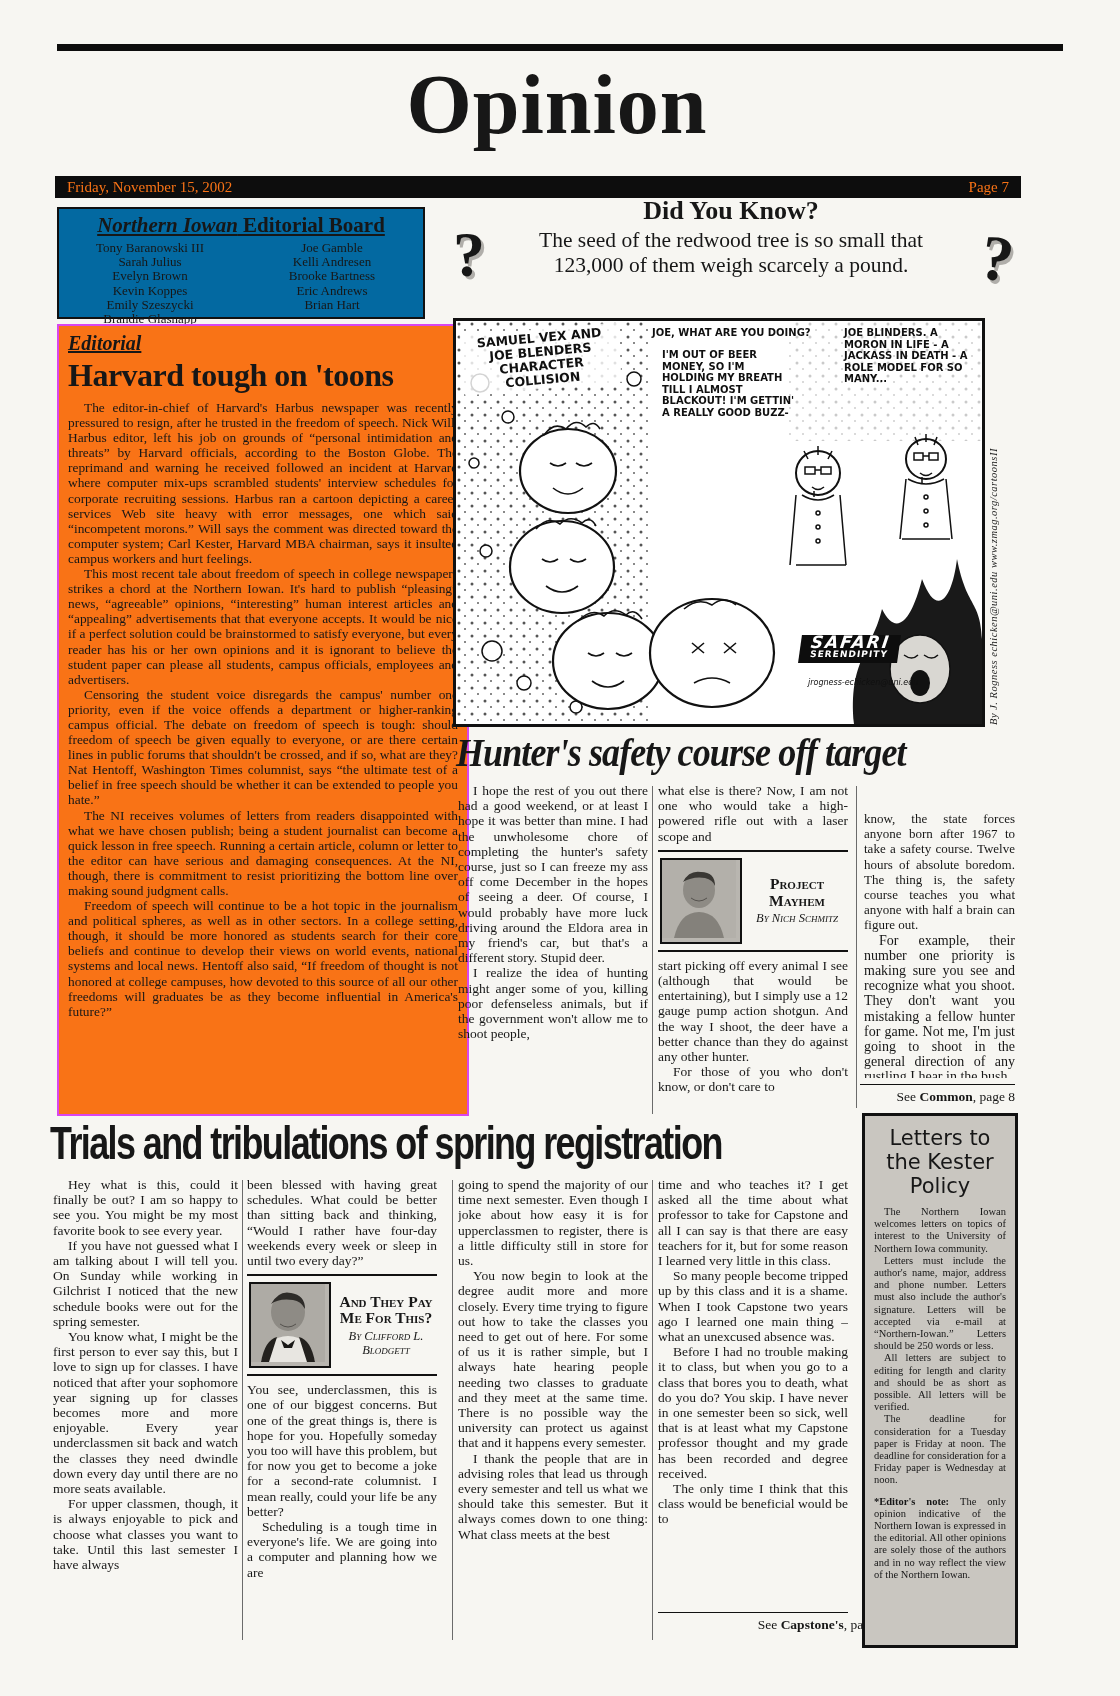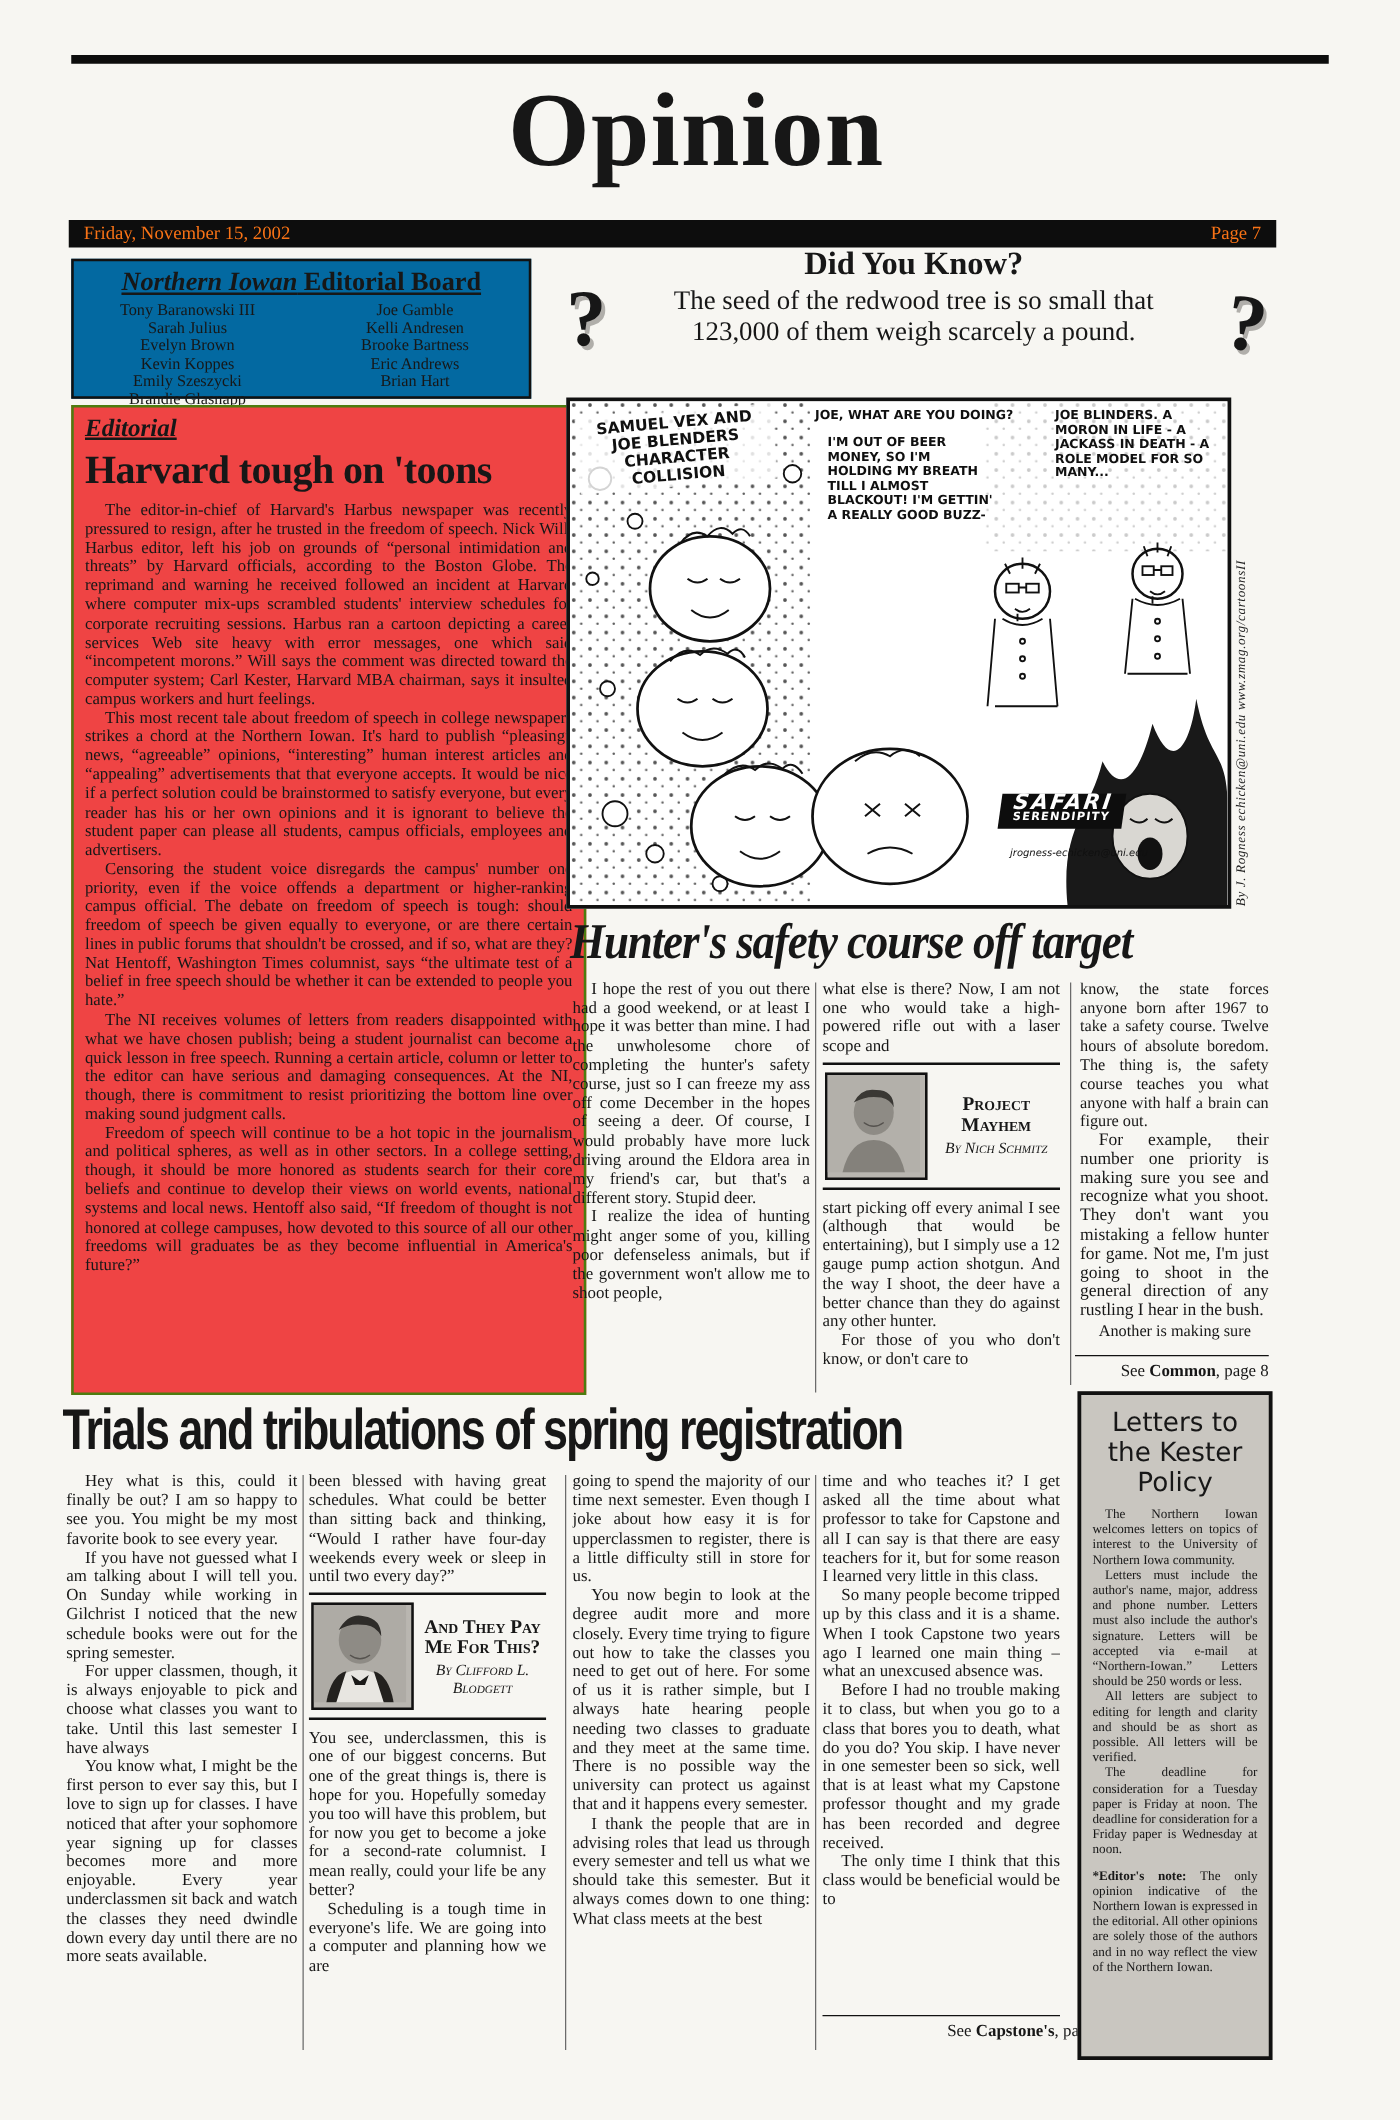--- a/index.html
+++ b/index.html
@@ -21,21 +21,21 @@
   .board .cols{display:flex;font-size:13px;line-height:14.2px;margin-top:3px;}
   .board .cols>div{flex:1;}
   
   .dyk{left:445px;top:196px;width:572px;text-align:center;}
   .dyk .t{font-size:26px;font-weight:bold;margin:0;}
   .dyk .x{font-size:21.5px;line-height:25px;width:420px;margin:2px auto 0;}
   .qm{position:absolute;font-size:64px;font-weight:bold;text-shadow:3px 3px 0 #b0aeaa;}
   .qm.l{left:8px;top:22px;}
   .qm.r{right:4px;top:26px;transform:rotate(9deg);}
   
-  .edbox{left:57px;top:324px;width:412px;height:792px;background:#ef4444;border:2px solid #4d7c0f;
+  .edbox{left:57px;top:324px;width:412px;height:792px;background:#f97316;border:2px solid #d946ef;
          box-sizing:border-box;padding:6px 9px;overflow:hidden;}
   .kicker{font-size:20px;font-weight:bold;font-style:italic;text-decoration:underline;}
   .edhead{font-size:32px;font-weight:bold;letter-spacing:-0.5px;margin:2px 0 6px;}
   .edbox p{margin:0;font-size:13.4px;line-height:15.1px;text-align:justify;text-indent:16px;}
   
   .col{position:absolute;overflow:hidden;}
   .col p{margin:0;font-size:13.5px;line-height:15.2px;text-align:justify;text-indent:15px;}
   .col p.noind{text-indent:0;}
   .vrule{position:absolute;width:1px;background:#6b6b6b;}
   
@@ -235,40 +235,40 @@
       <div class="bl-txt">
         <div class="bl-title">Project Mayhem</div>
         <div class="bl-by">By Nich Schmitz</div>
       </div>
     </div>
     <p class="noind">start picking off every animal I see (although that would be entertaining), but I simply use a 12 gauge pump action shotgun. And the way I shoot, the deer have a better chance than they do against any other hunter.</p>
     <p>For those of you who don't know, or don't care to</p>
   </div>
 
   <div class="col" style="left:864px;top:783px;width:151px;height:295px;font-size:13px;">
-    <p class="noind" style="font-size:13px;">know, the state forces anyone born after 1967 to take a safety course. Twelve hours of absolute boredom. The thing is, the safety course teaches you what anyone with half a brain can figure out.</p>
+    <p class="noind" style="font-size:13px;margin-top:28px;">know, the state forces anyone born after 1967 to take a safety course. Twelve hours of absolute boredom. The thing is, the safety course teaches you what anyone with half a brain can figure out.</p>
     <p style="font-size:14px;">For example, their number one priority is making sure you see and recognize what you shoot. They don't want you mistaking a fellow hunter for game. Not me, I'm just going to shoot in the general direction of any rustling I hear in the bush.</p>
     <p style="font-size:13px;">Another is making sure</p>
   </div>
 
   <div class="jump" style="left:860px;top:1084px;width:155px;">
     <div class="rule"></div>
     <span>See </span><b>Common</b><span>, page 8</span>
   </div>
 
   <div class="vrule" style="left:652px;top:786px;height:328px;"></div>
   <div class="vrule" style="left:856px;top:786px;height:322px;"></div>
 
   <div class="abs reghead">Trials and tribulations of spring registration</div>
 
   <div class="col" style="left:53px;top:1177px;width:185px;height:462px;">
     <p>Hey what is this, could it finally be out? I am so happy to see you. You might be my most favorite book to see every year.</p>
     <p>If you have not guessed what I am talking about I will tell you. On Sunday while working in Gilchrist I noticed that the new schedule books were out for the spring semester.</p>
+    <p>You know what, I might be the first person to ever say this, but I love to sign up for classes. I have noticed that after your sophomore year signing up for classes becomes more and more enjoyable. Every year underclassmen sit back and watch the classes they need dwindle down every day until there are no more seats available.</p>
     <p>For upper classmen, though, it is always enjoyable to pick and choose what classes you want to take. Until this last semester I have always</p>
-    <p>You know what, I might be the first person to ever say this, but I love to sign up for classes. I have noticed that after your sophomore year signing up for classes becomes more and more enjoyable. Every year underclassmen sit back and watch the classes they need dwindle down every day until there are no more seats available.</p>
   </div>
 
   <div class="col" style="left:247px;top:1177px;width:190px;height:462px;">
     <p class="noind">been blessed with having great schedules. What could be better than sitting back and thinking, “Would I rather have four-day weekends every week or sleep in until two every day?”</p>
     <div class="byline">
       <div class="photo">
         <svg width="74" height="78" viewBox="0 0 74 78">
             <rect width="74" height="78" fill="#aeaba5"></rect>
             <ellipse cx="37" cy="28" rx="17" ry="19" fill="#8e8b85"></ellipse>
             <path d="M20 20 q8 -14 20 -11 q14 2 14 16 q-4 -8 -12 -9 q-14 -2 -22 4z" fill="#2e2c29"></path>

